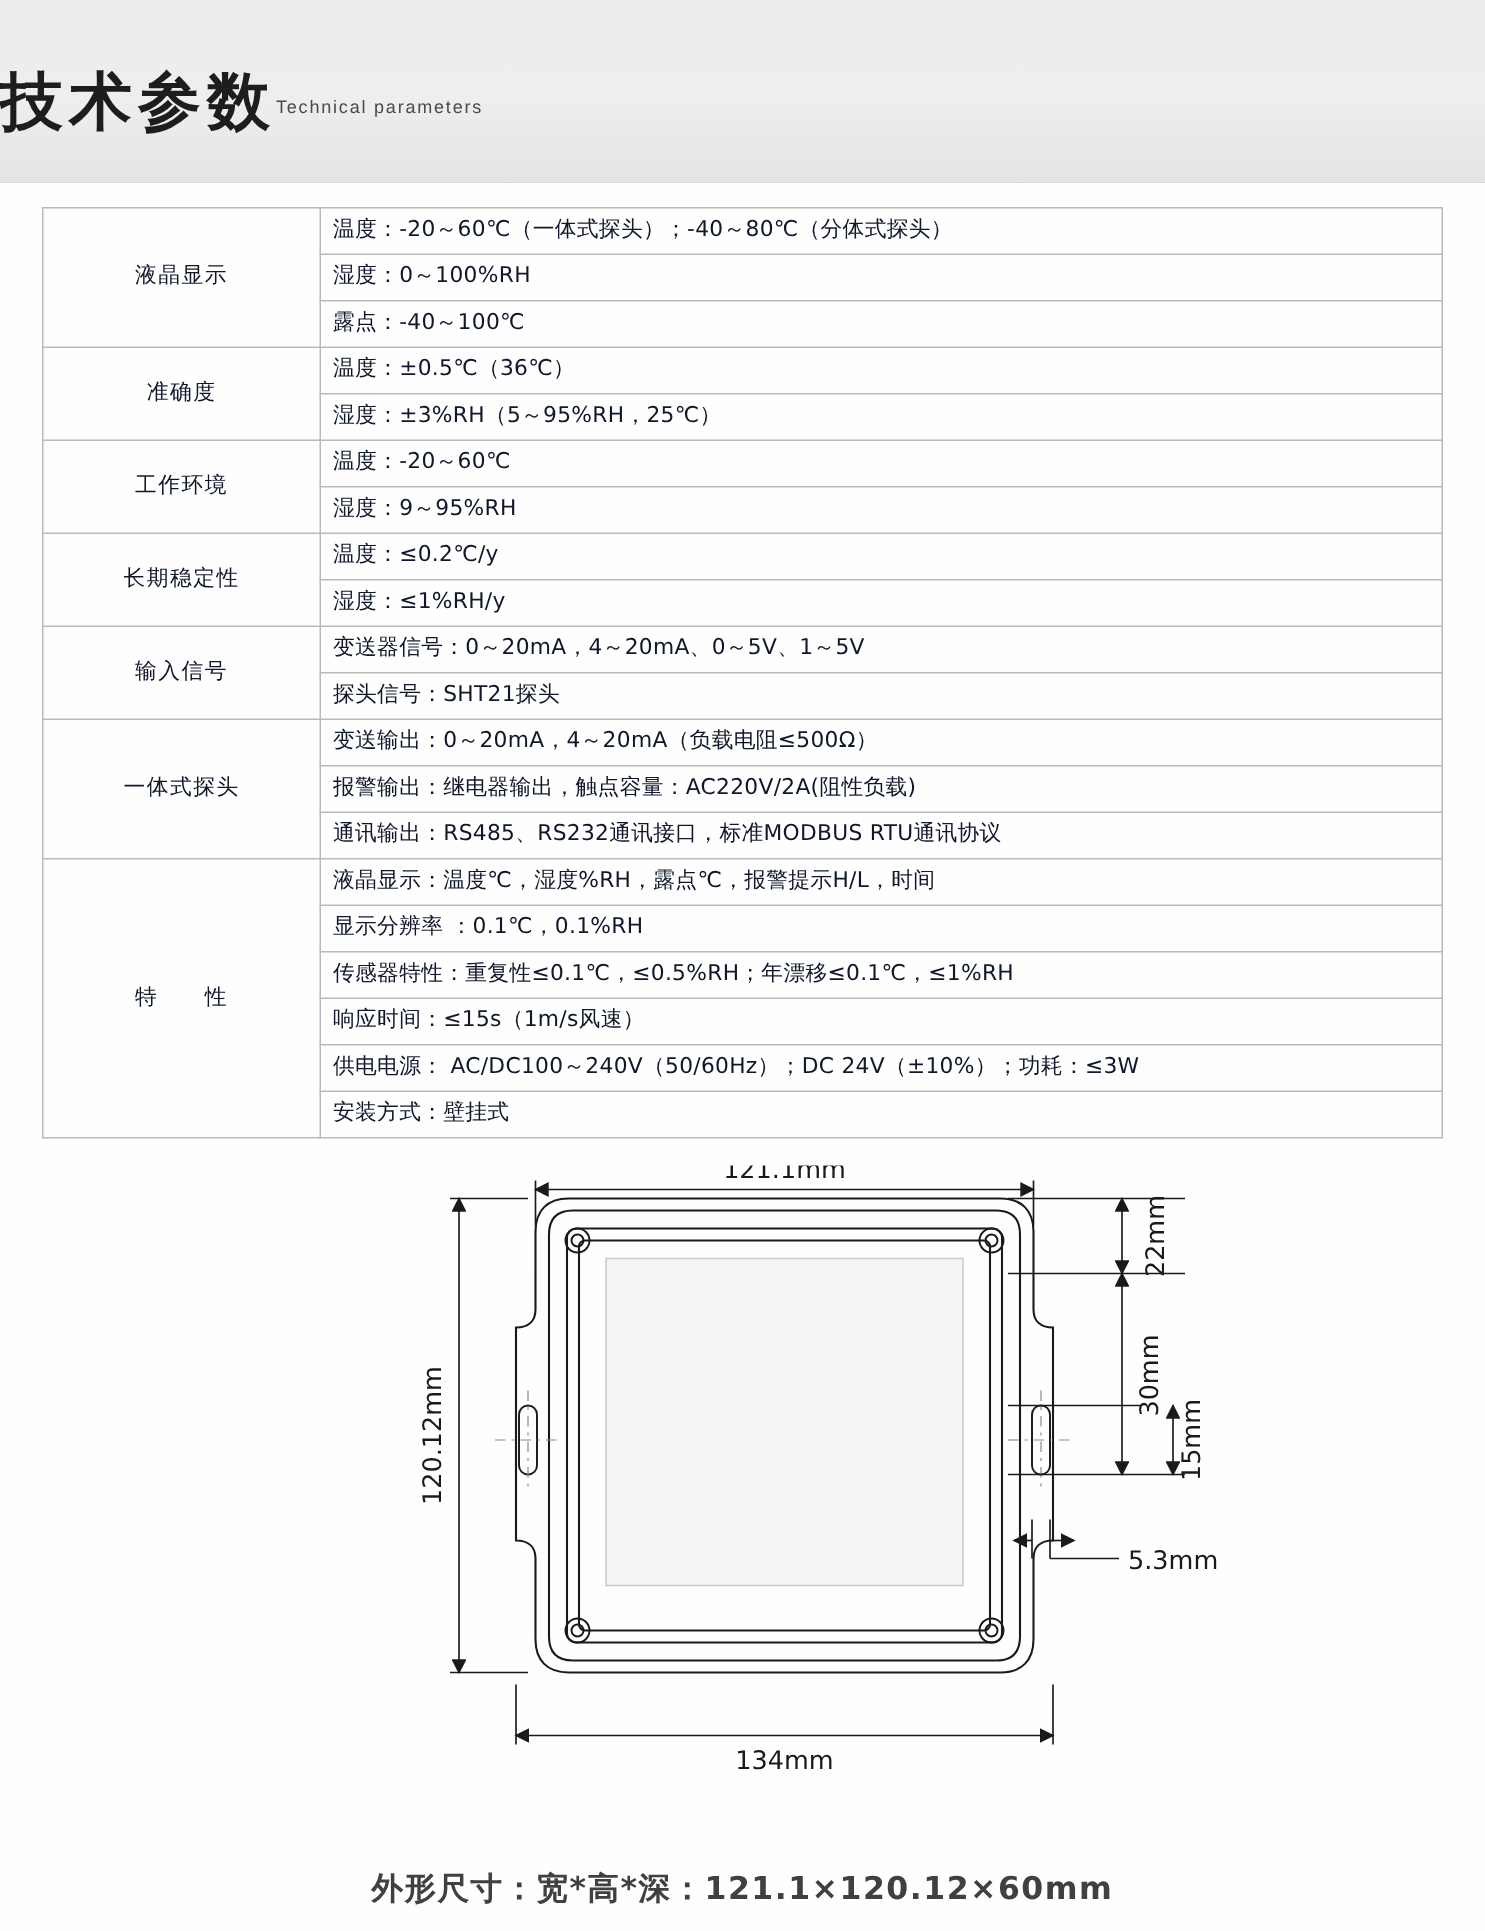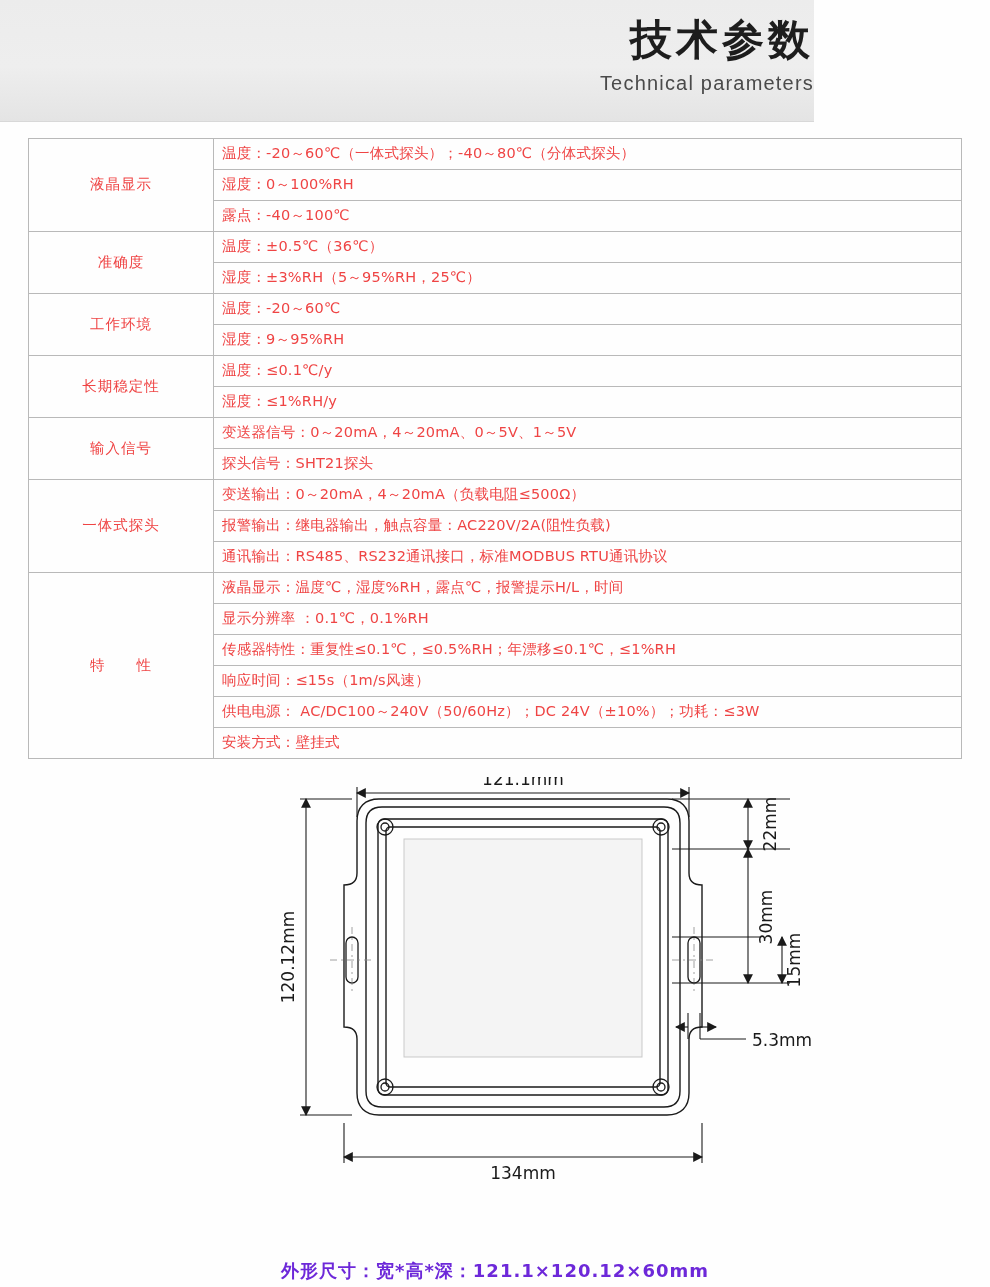--- a/index.html
+++ b/index.html
@@ -9,41 +9,41 @@
   body {
     width: 990px;
     height: 1287px;
     background: #fefefe;
     font-family: "Liberation Sans", sans-serif;
     color: #231f20;
     overflow: hidden;
     position: relative;
   }
   .header {
-    width: 814px;
+    width: 990px;
     height: 122px;
     background: linear-gradient(to bottom, #ececec 0%, #eeeeee 55%, #e4e4e4 100%);
     border-bottom: 1px solid #d8d8d8;
     box-sizing: border-box;
     display: flex;
-    flex-direction: column;
-    align-items: flex-end;
+    flex-direction: row;
+    align-items: center;
     justify-content: flex-start;
     padding-top: 14px;
   }
   .header-title {
     font-size: 42px;
     font-weight: bold;
     letter-spacing: 4px;
     color: #1d1d1d;
     line-height: 52px;
     font-family: "DejaVu Sans", sans-serif;
   }
   .header-sub {
-    font-size: 20px;
+    font-size: 12px;
     color: #4a4a4a;
     letter-spacing: 1.2px;
     margin-top: 6px;
     font-family: "Liberation Sans", sans-serif;
   }
 
   .spec-wrap {
     padding: 16px 28px 0 28px;
   }
   table.spec {
@@ -51,21 +51,21 @@
     width: 934px;
     table-layout: fixed;
     font-size: 14.5px;
     font-family: "DejaVu Sans", sans-serif;
   }
   table.spec td {
     border: 1px solid #b9b9b9;
     padding: 4px 8px 5px 8px;
     height: 21px;
     line-height: 21px;
-    color: #ef4444;
+    color: #0f172a;
     white-space: nowrap;
     overflow: hidden;
   }
   td.label {
     width: 168px;
     text-align: center;
     letter-spacing: 1px;
   }
   td.value {
     padding-left: 12px;
@@ -76,25 +76,25 @@
   .drawing {
     position: relative;
     width: 790px;
     height: 460px;
     margin-top: 18px;
   }
   .drawing svg { display: block; }
 
   .caption {
     text-align: center;
-    font-size: 18px;
+    font-size: 21px;
     font-weight: bold;
-    color: #6d28d9;
+    color: #404040;
     letter-spacing: 1px;
-    margin-top: 22px;
+    margin-top: 8px;
     font-family: "DejaVu Sans", sans-serif;
   }
   .dim-text {
     font-family: "DejaVu Sans", sans-serif;
     font-size: 17px;
     fill: #1a1a1a;
   }
 </style>
 </head>
 <body>
@@ -129,21 +129,21 @@
       <tr>
         <td class="label" rowspan="2">工作环境</td>
         <td class="value">温度：-20～60℃</td>
       </tr>
       <tr>
         <td class="value">湿度：9～95%RH</td>
       </tr>
 
       <tr>
         <td class="label" rowspan="2">长期稳定性</td>
-        <td class="value">温度：≤0.1℃/y</td>
+        <td class="value">温度：≤0.2℃/y</td>
       </tr>
       <tr>
         <td class="value">湿度：≤1%RH/y</td>
       </tr>
 
       <tr>
         <td class="label" rowspan="2">输入信号</td>
         <td class="value">变送器信号：0～20mA，4～20mA、0～5V、1～5V</td>
       </tr>
       <tr>

